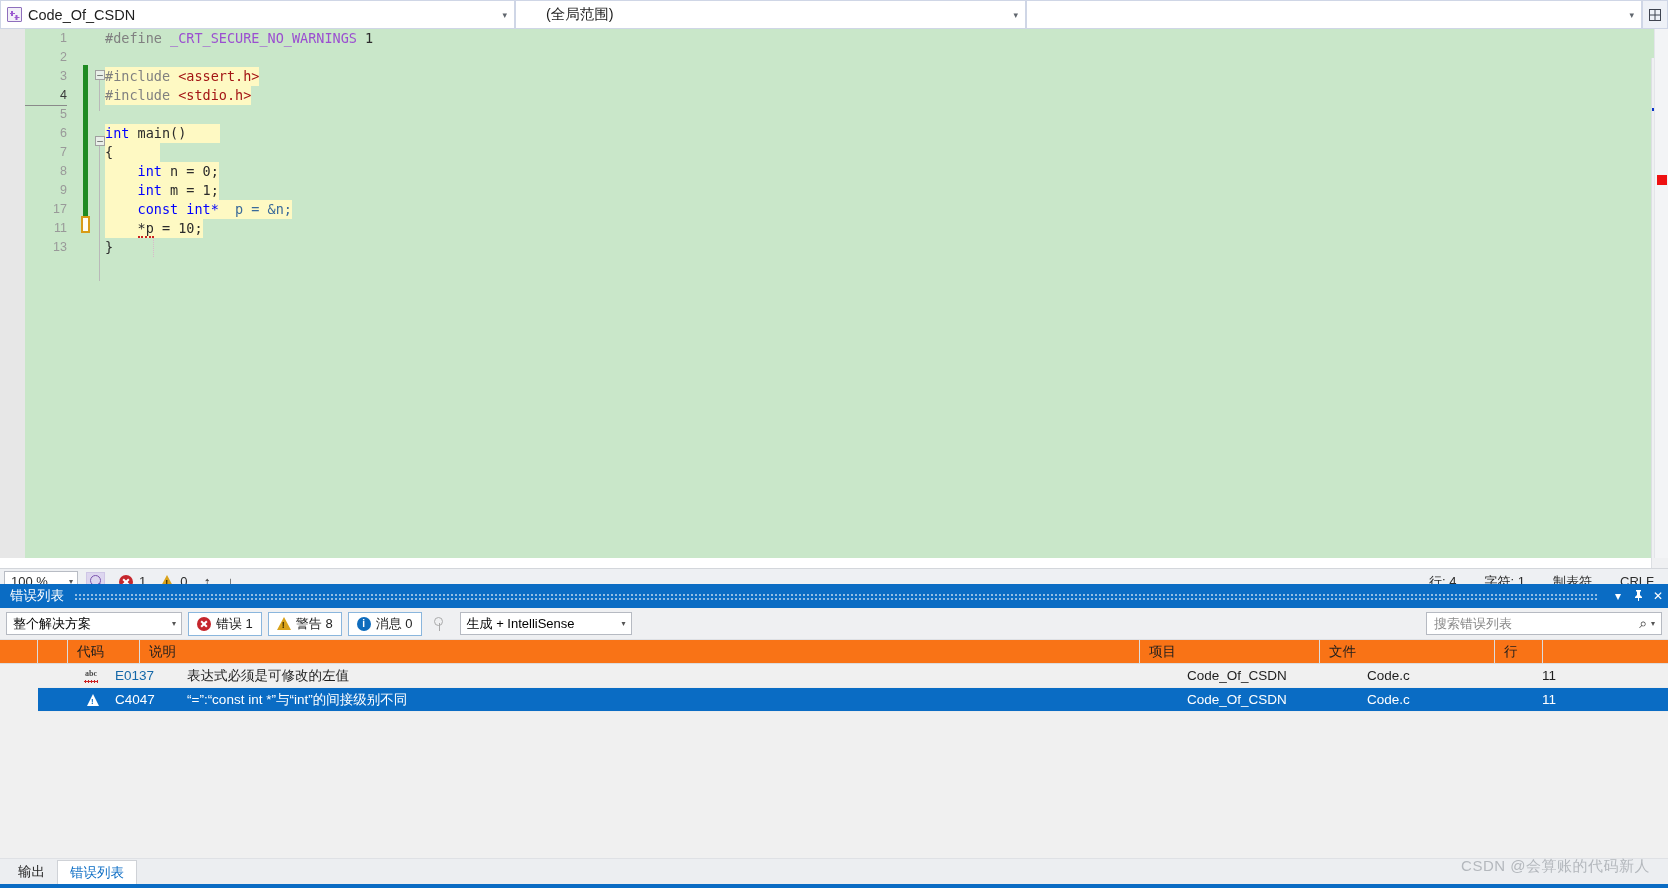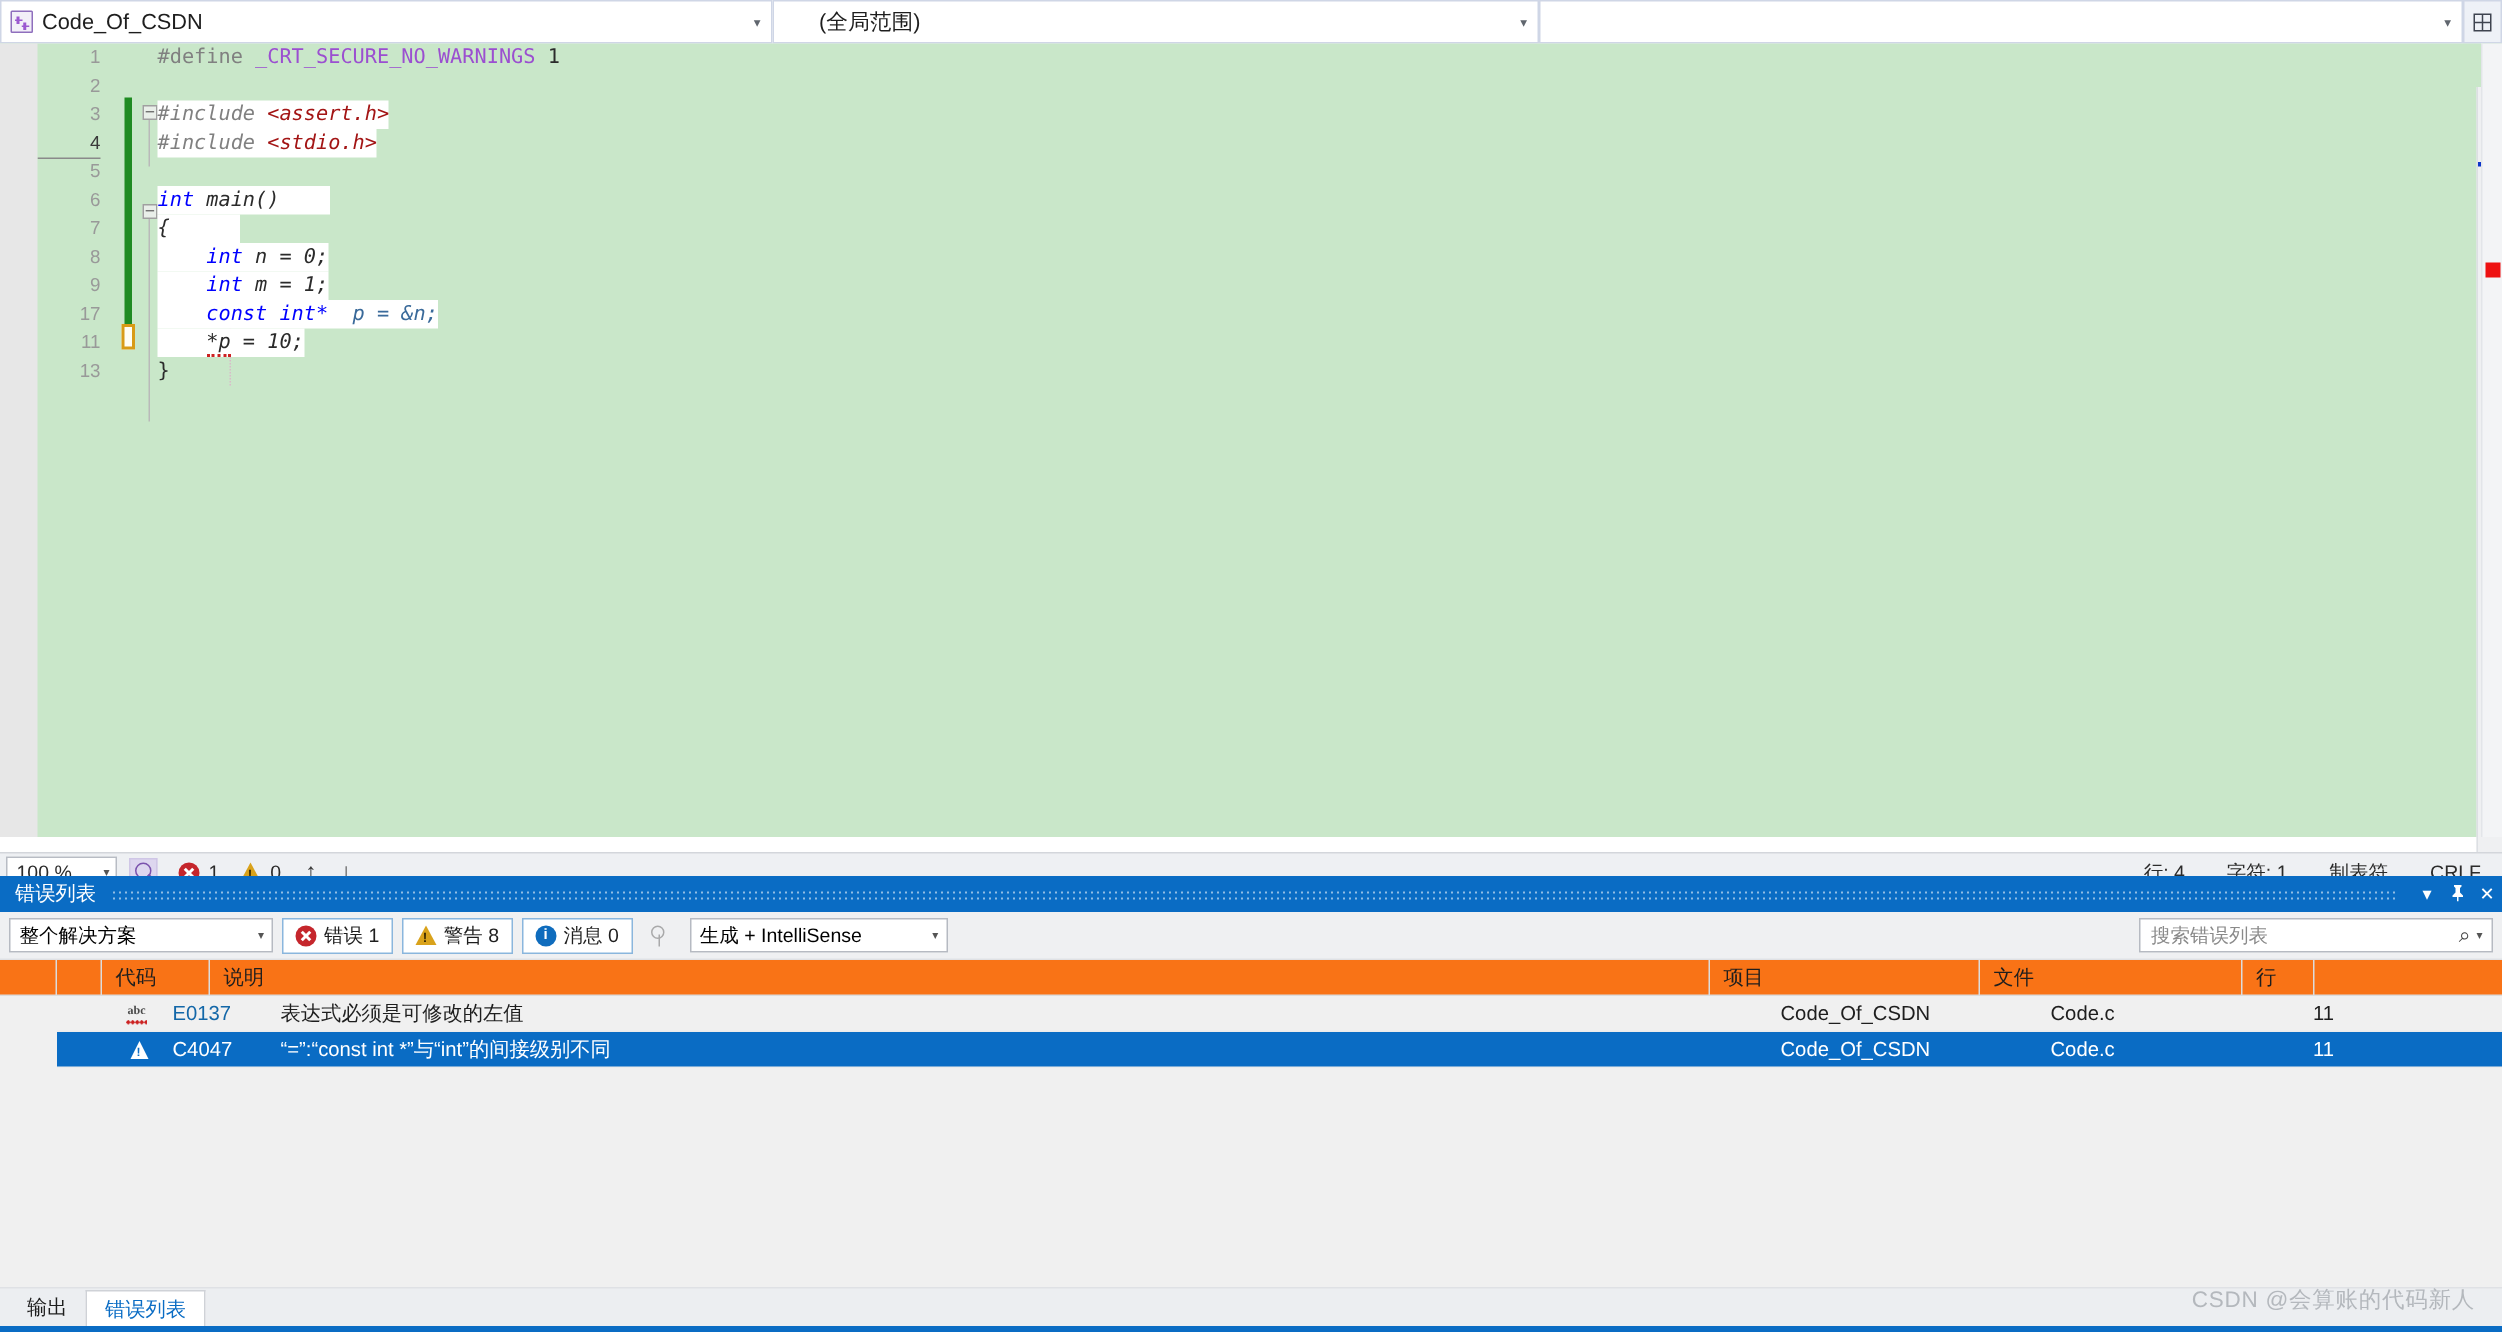--- a/index.html
+++ b/index.html
@@ -57,21 +57,21 @@
   }
   .line {
     position: relative; height: 19px; line-height: 19px; white-space: pre;
   }
   .lineno {
     position: absolute; left: 0; width: 42px; text-align: right;
     color: #999999; font-family: "Liberation Sans", sans-serif; font-size: 12.5px;
   }
   .lineno.current { color: #3a3a3a; border-bottom: 1px solid #8a8a8a; }
   .codetext { position: absolute; left: 80px; }
-  .hl { background: #ffffff; font-style: italic; }
+  .hl { background: #fef9c3; }
 
   
   .changebar {
     position: absolute; left: 58px; top: 36px; width: 5px; height: 159px;
     background: #1f8b22;
   }
   .bookmark-box {
     position: absolute; left: 56px; top: 187px; width: 9px; height: 17px;
     border: 2px solid #d89b16; background: #fffdf4;
   }

